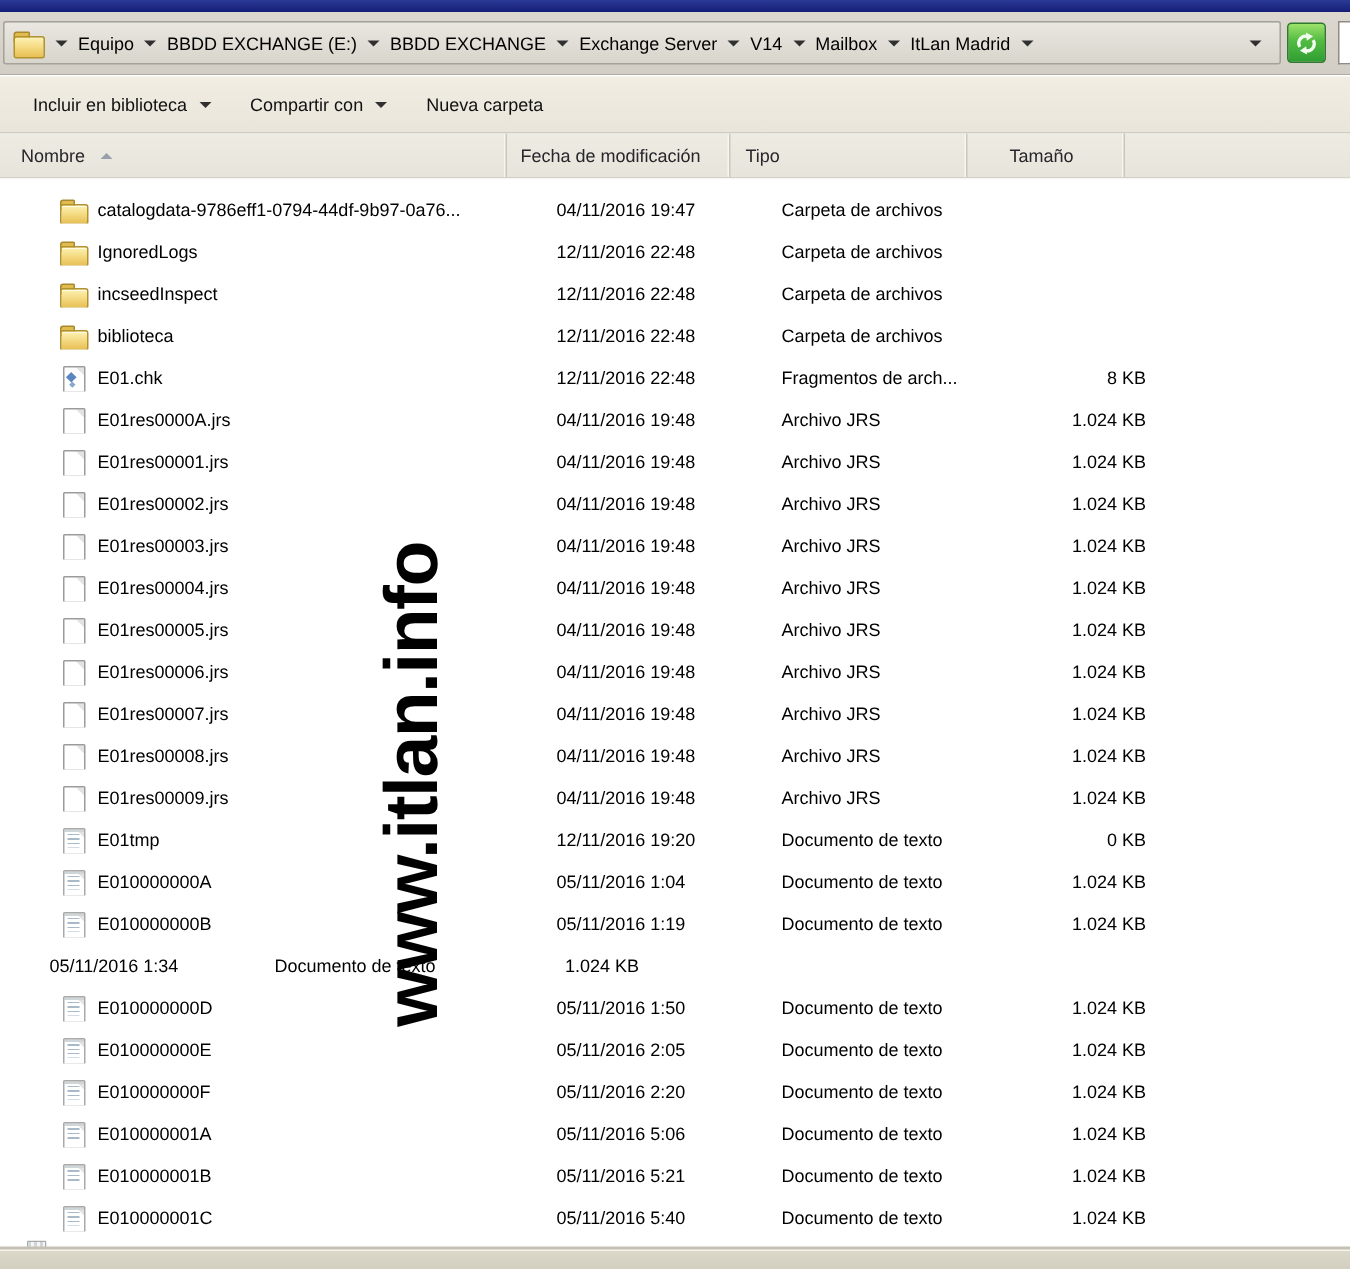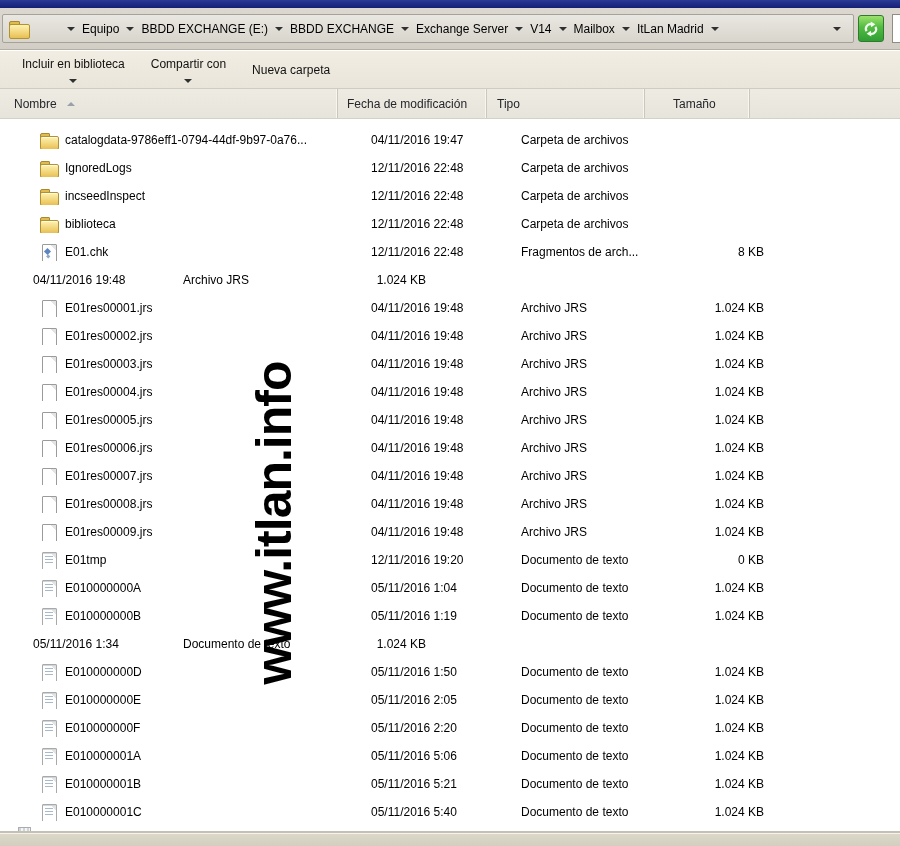--- a/index.html
+++ b/index.html
@@ -7,39 +7,39 @@
   body { font-family:"Liberation Sans", sans-serif; font-size:12px; color:#000; background:#fff; }
   #stage { position:relative; width:900px; height:846px; overflow:hidden; background:#fff; }
 
   
   .titlebar-strip { position:absolute; left:0; top:0; width:900px; height:8px;
     background:linear-gradient(180deg,#2b3a96 0%,#141e76 100%); }
   .address-row { position:absolute; left:0; top:8px; width:900px; height:42px;
     background:linear-gradient(180deg,#dcd8d0 0%,#d2cec5 100%); border-bottom:1px solid #b3afa5; }
   .address-bar { position:absolute; left:2px; top:6px; width:852px; height:29px;
     background:linear-gradient(180deg,#e9e7e1 0%,#d8d5cc 100%);
-    border:1px solid #a5a29a; border-radius:2px; display:flex; align-items:center; padding:0 6px;gap:30px; }
+    border:1px solid #a5a29a; border-radius:2px; display:flex; align-items:center; padding:0 6px; }
   .crumbs { display:flex; align-items:center; gap:7px; margin-left:8px; flex:1; }
   .crumb { font-size:12px; color:#000; white-space:nowrap; cursor:default; }
   .darr { width:0; height:0; border-left:4px solid transparent; border-right:4px solid transparent;
     border-top:4px solid #303030; flex:none; }
   .addr-end-arrow { margin-left:auto; margin-right:6px; }
   .refresh-btn { position:absolute; left:858px; top:7px; width:26px; height:27px;
     border:1px solid #2f7a2f; border-radius:3px;
     background:linear-gradient(180deg,#9be26b 0%,#52bb42 45%,#2f9e33 100%);
     display:flex; align-items:center; justify-content:center; padding:0; cursor:pointer; }
   .search-sliver { position:absolute; left:892px; top:6px; width:8px; height:29px;
     background:#fff; border:1px solid #8f8c84; border-right:none; }
 
   
   .toolbar { position:absolute; left:0; top:51px; width:900px; height:38px;
     background:linear-gradient(180deg,#f1ede3 0%,#e9e5da 100%);
     border-bottom:1px solid #cfccc1; display:flex; align-items:center; padding-left:22px; gap:26px; }
   .tb-item { display:flex; align-items:center; gap:8px; font-size:12px; color:#111;
-    cursor:pointer; white-space:nowrap;flex-direction:column; }
+    cursor:pointer; white-space:nowrap; }
 
   
   .header-row { position:absolute; left:0; top:89px; width:900px; height:30px;
     background:linear-gradient(180deg,#eeebe3 0%,#e7e4db 100%); display:flex;
     border-bottom:1px solid #d4d1c7; }
   .hcell { height:100%; display:flex; align-items:center; font-size:12px; color:#26262b;
     border-right:1px solid #cbc7bc; box-shadow:inset -1px 0 0 #f8f6f1; cursor:pointer; }
   .hcell.h-name { width:338px; padding-left:14px; }
   .hcell.h-date { width:149px; padding-left:9px;align-items:center; }
   .hcell.h-type { width:158px; padding-left:10px; }
@@ -212,20 +212,24 @@
       <div class="row">
         <div class="cell-name">
           <span class="ficon ic-chk"></span>
           <span class="fname">E01.chk</span>
         </div>
         <div class="cell-date">12/11/2016 22:48</div>
         <div class="cell-type">Fragmentos de arch...</div>
         <div class="cell-size">8 KB</div>
       </div>
       <div class="row">
+        <div class="cell-name">
+          <span class="ficon ic-file"></span>
+          <span class="fname">E01res0000A.jrs</span>
+        </div>
         <div class="cell-date">04/11/2016 19:48</div>
         <div class="cell-type">Archivo JRS</div>
         <div class="cell-size">1.024 KB</div>
       </div>
       <div class="row">
         <div class="cell-name">
           <span class="ficon ic-file"></span>
           <span class="fname">E01res00001.jrs</span>
         </div>
         <div class="cell-date">04/11/2016 19:48</div>

